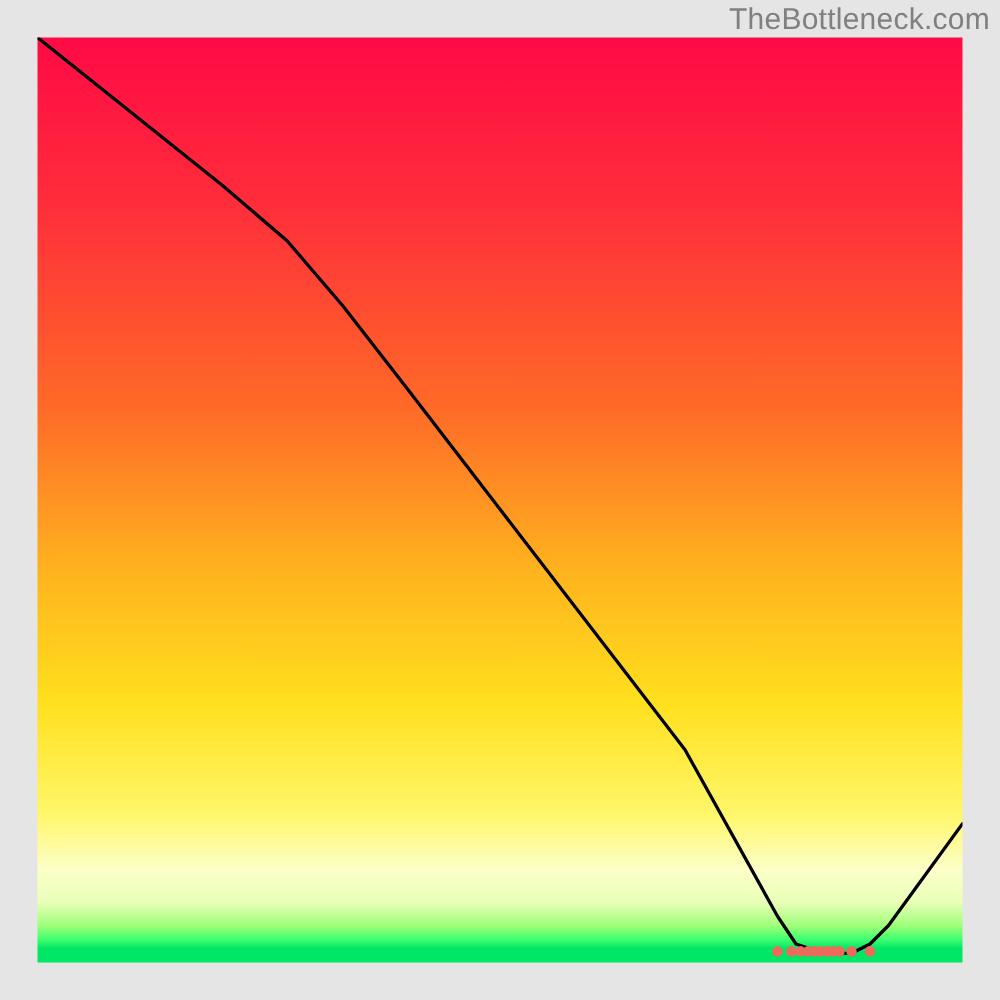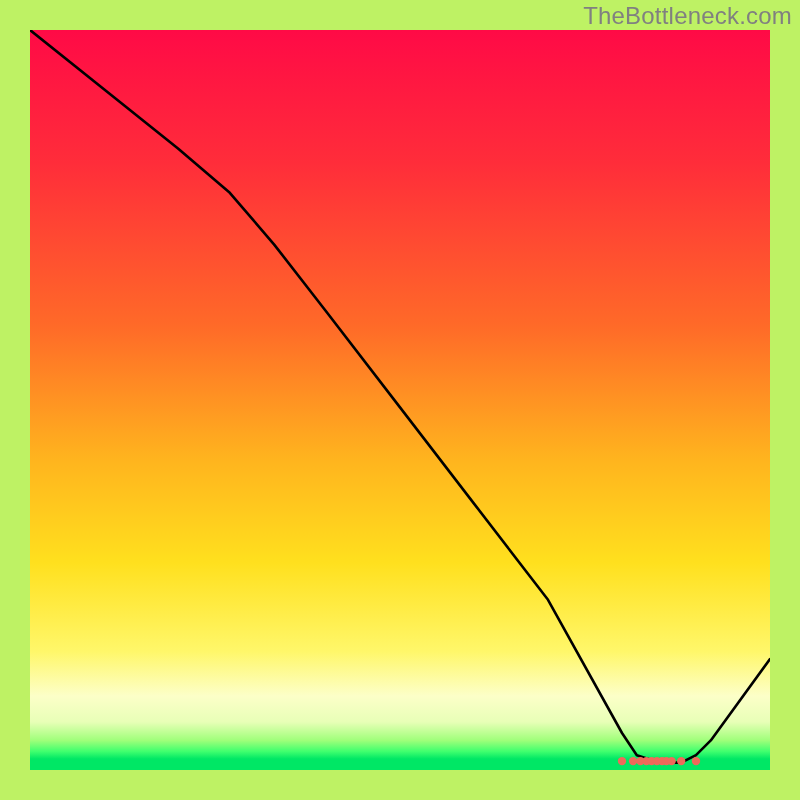--- a/index.html
+++ b/index.html
@@ -8,21 +8,21 @@
     width: 800px;
     height: 800px;
     background: #000;
     overflow: hidden;
     font-family: Arial, Helvetica, sans-serif;
   }
   .frame {
     position: relative;
     width: 800px;
     height: 800px;
-    background: #bef264;
+    background: #e5e5e5;
     text-align: right;
   }
   .watermark {
     position: absolute;
     top: 2px;
     right: 8px;
     color: #808080;
     font-size: 24px;
     font-weight: 500;
     letter-spacing: 0.2px;

